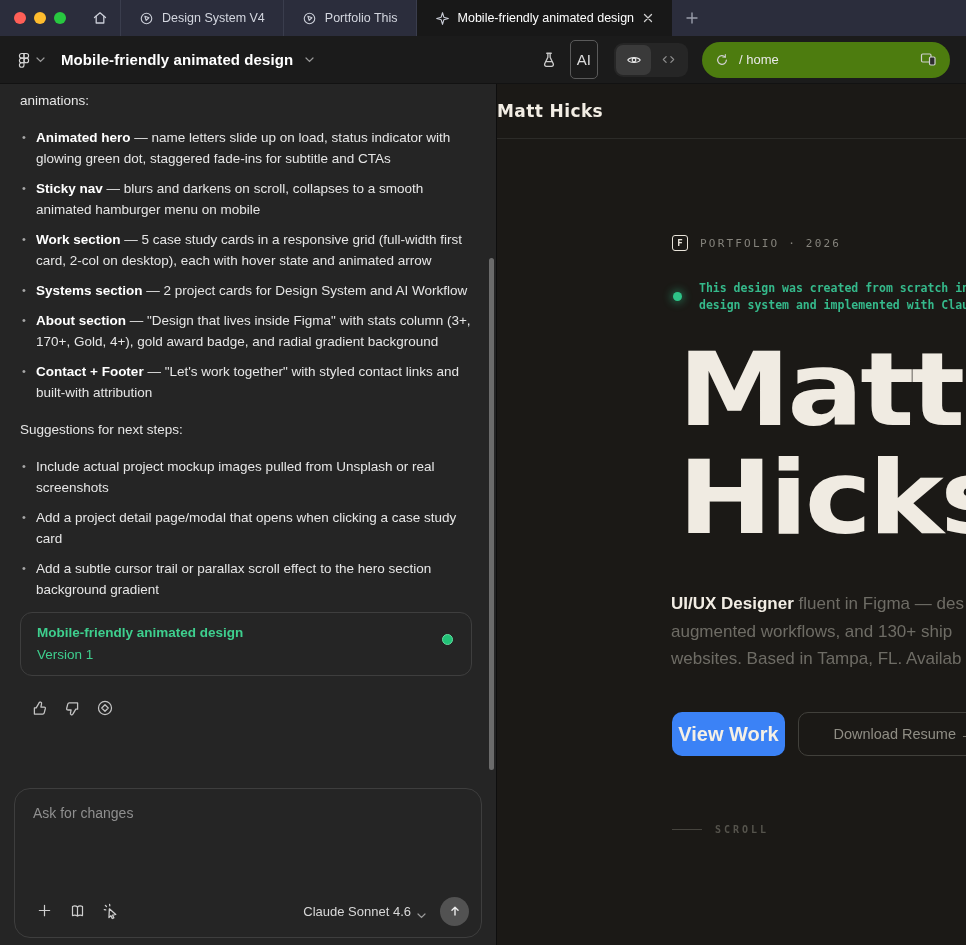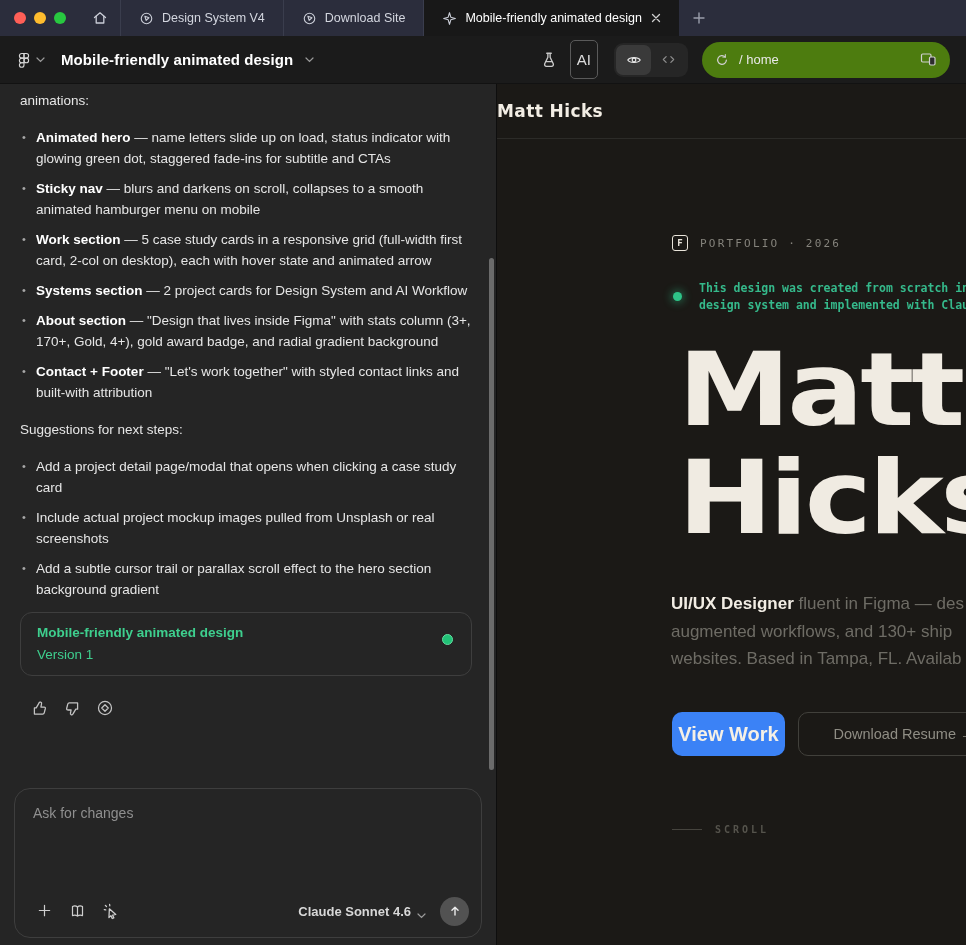--- a/index.html
+++ b/index.html
@@ -64,21 +64,21 @@
   .composer { position:absolute; left:14px; right:14px; top:704px; height:150px;
     border:1px solid #3e3e3e; border-radius:16px; background:#252525; }
   .composer textarea { width:100%; height:92px; background:transparent; border:none; outline:none;
     resize:none; padding:16px 18px; color:#e6e6e6; font-size:14px;
     font-family:"Liberation Sans", sans-serif; }
   .composer textarea::placeholder { color:#8f8f8f; }
   .composer-row { position:absolute; left:0; right:0; bottom:0; height:52px; display:flex;
     align-items:center; padding:0 12px 0 22px; }
   .comp-icons { display:flex; gap:17px; color:#cfcfcf; }
   .model { margin-left:auto; display:flex; align-items:flex-end; gap:6px; color:#d8d8d8;
-    font-size:13px; font-weight:700; }
+    font-size:13px; font-weight:400; }
   .send { width:29px; height:29px; border-radius:50%; background:#525252; display:flex;
     align-items:center; justify-content:center; color:#ededed; margin-left:14px; }
 
   .scrollthumb { position:absolute; right:2px; top:174px; width:5px; height:512px;
     background:#6b6b6b; border-radius:3px; }
 
   
   .preview { width:469px; background:#1b1916; position:relative; overflow:hidden; }
   .pv-header { height:55px; border-bottom:1px solid rgba(255,255,255,.08); display:flex;
     align-items:center; justify-content:flex-start; }
@@ -141,21 +141,21 @@
     </span>
     <span>Design System V4</span>
   </div>
   <div class="tab">
     <span class="tabicon">
       <svg width="15" height="15" viewBox="0 0 16 16" fill="none" stroke="currentColor" stroke-width="1.2" stroke-linejoin="round">
         <circle cx="8" cy="8" r="5.6"></circle>
           <path d="M6.3 5.6 L10.6 7.2 L7.6 10 Z"></path>
       </svg>
     </span>
-    <span>Download Site</span>
+    <span>Portfolio This</span>
   </div>
   <div class="tab active">
     <span class="tabicon">
       <svg width="15" height="15" viewBox="0 0 16 16" fill="none" stroke="currentColor" stroke-width="1.2" stroke-linejoin="round">
         <path d="M8 1.8 L9.4 6.6 L14.2 8 L9.4 9.4 L8 14.2 L6.6 9.4 L1.8 8 L6.6 6.6 Z"></path>
       </svg>
     </span>
     <span>Mobile-friendly animated design</span>
     <span class="closex">
       <svg width="12" height="12" viewBox="0 0 12 12" stroke="currentColor" stroke-width="1.3" stroke-linecap="round">
@@ -245,22 +245,22 @@
       <ul class="blist">
         <li><span class="b">Animated hero</span><span> — name letters slide up on load, status indicator with glowing green dot, staggered fade-ins for subtitle and CTAs</span></li>
         <li><span class="b">Sticky nav</span><span> — blurs and darkens on scroll, collapses to a smooth animated hamburger menu on mobile</span></li>
         <li><span class="b">Work section</span><span> — 5 case study cards in a responsive grid (full-width first card, 2-col on desktop), each with hover state and animated arrow</span></li>
         <li><span class="b">Systems section</span><span> — 2 project cards for Design System and AI Workflow</span></li>
         <li><span class="b">About section</span><span> — "Design that lives inside Figma" with stats column (3+, 170+, Gold, 4+), gold award badge, and radial gradient background</span></li>
         <li><span class="b">Contact + Footer</span><span> — "Let's work together" with styled contact links and built-with attribution</span></li>
       </ul>
       <div class="subhead">Suggestions for next steps:</div>
       <ul class="blist">
+        <li>Include actual project mockup images pulled from Unsplash or real screenshots</li>
         <li>Add a project detail page/modal that opens when clicking a case study card</li>
-        <li>Include actual project mockup images pulled from Unsplash or real screenshots</li>
         <li>Add a subtle cursor trail or parallax scroll effect to the hero section background gradient</li>
       </ul>
 
       <div class="version-card">
         <div class="vtitle">Mobile-friendly animated design</div>
         <div class="vsub">Version 1</div>
         <div class="vdot"></div>
       </div>
 
       <div class="feedback">

